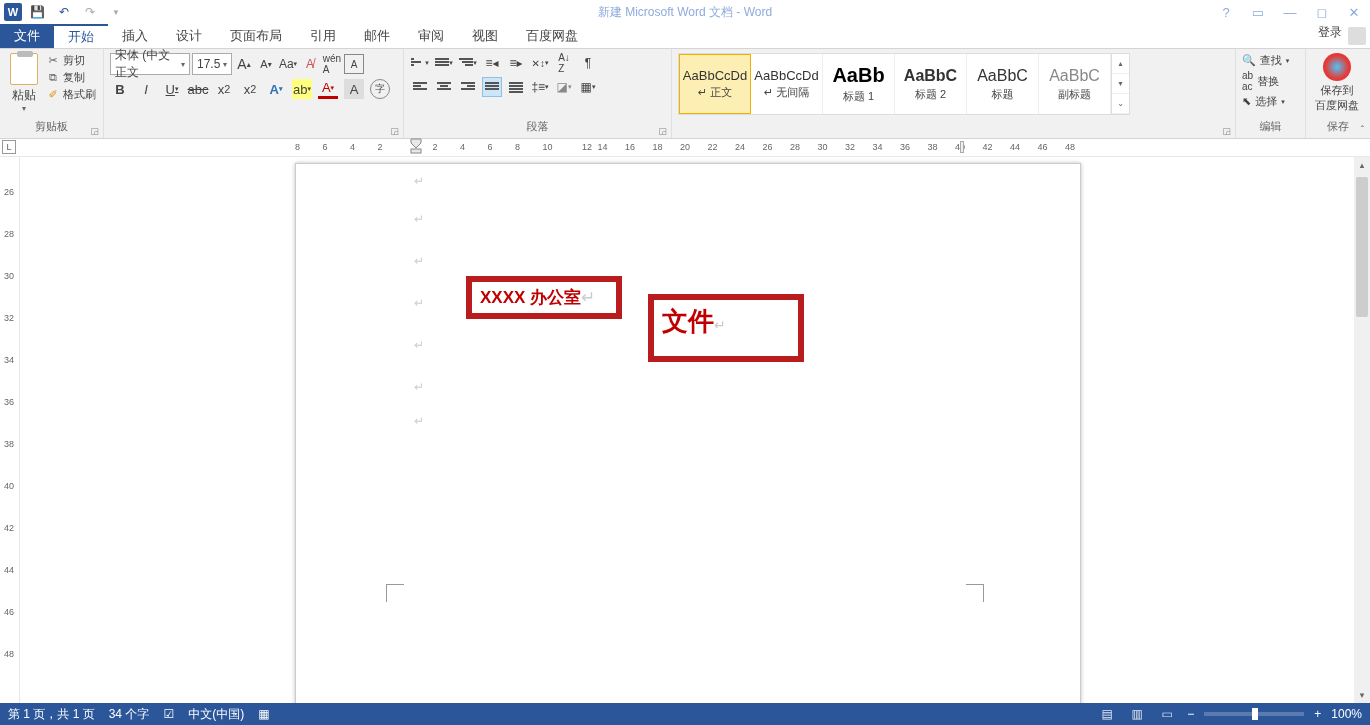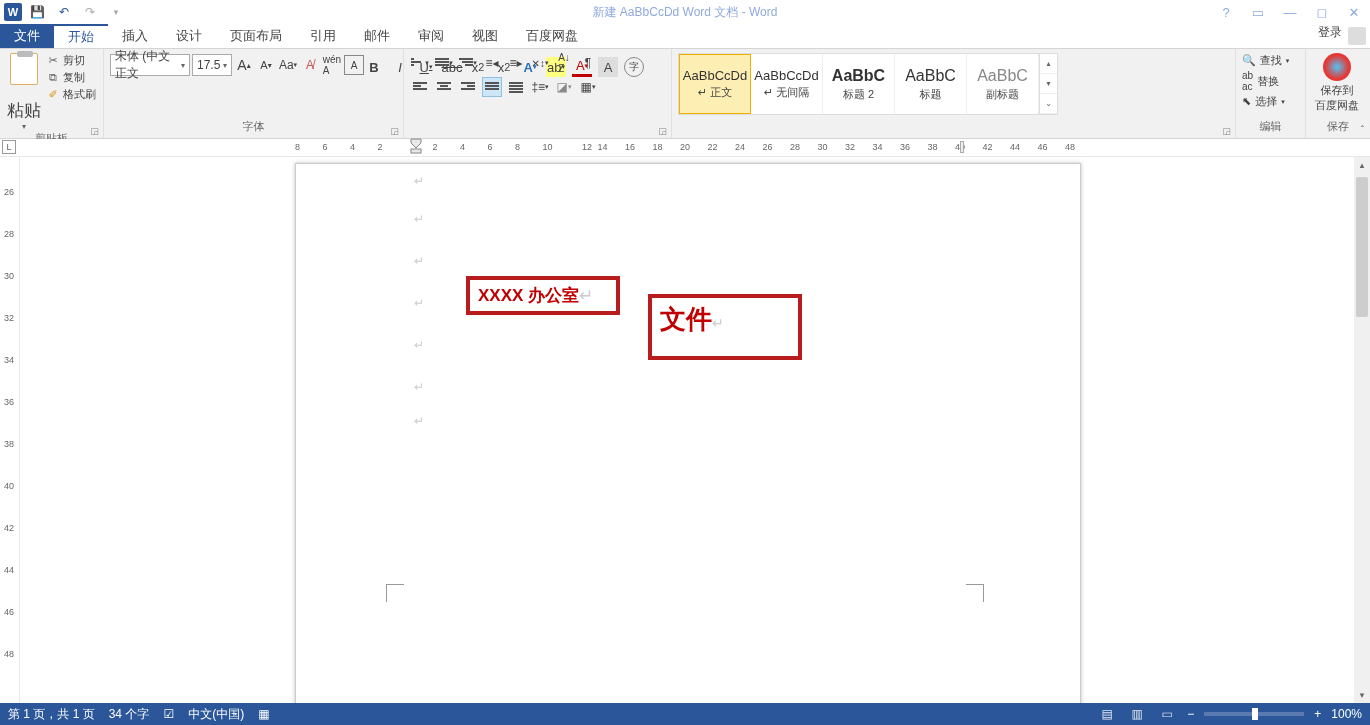--- a/index.html
+++ b/index.html
@@ -27,21 +27,21 @@
 .ribbon { height: 90px; background: #f1f1f1; border-bottom: 1px solid #d4d4d4; display: flex; position: relative; }
 .group { border-right: 1px solid #e0e0e0; display: flex; flex-direction: column; justify-content: space-between; padding: 4px 6px 2px 6px; position: relative; }
 .group-label { text-align: center; font-size: 11px; color: #666; padding-bottom: 2px; }
 .group-body { display: flex; align-items: flex-start; gap: 4px; flex: 1; }
 .launcher { position: absolute; bottom: 2px; right: 4px; font-size: 9px; color: #888; }
 
 
 .paste-big { display: flex; flex-direction: column; align-items: center; width: 36px; }
 .paste-glyph { width: 28px; height: 32px; background: linear-gradient(#fff,#fff); border: 1px solid #e0b060; border-radius: 2px; position: relative; margin-bottom: 2px; }
 .paste-glyph::before { content:""; position:absolute; top:-3px; left:6px; width:16px; height:6px; background:#bbb; border-radius:2px; }
-.paste-lbl { font-size: 17px; color: #444; margin-top: 12px; }
+.paste-lbl { font-size: 12px; color: #444; }
 .clip-col { display: flex; flex-direction: column; gap: 2px; font-size: 11px; color: #444; }
 .clip-row { display: flex; align-items: center; gap: 3px; }
 .clip-row .ic { width: 14px; height: 14px; display:inline-flex; align-items:center; justify-content:center; color:#666; }
 
 
 .font-top { display: flex; gap: 2px; align-items: center; }
 .combo { height: 22px; border: 1px solid #ababab; background: #fff; font-size: 12px; display: flex; align-items: center; padding: 0 4px; }
 .combo.font { width: 80px; }
 .combo.size { width: 40px; }
 .combo .dd { margin-left: auto; font-size: 8px; color: #666; }
@@ -81,21 +81,21 @@
 .ruler-track { position:absolute; left:295px; right:10px; top:0; height:18px; }
 .ruler-tick { position:absolute; top:3px; font-size:9px; color:#666; }
 .ruler-v { width:20px; background:#fff; border-right:1px solid #e8e8e8; position:absolute; left:0; top:0; bottom:0; }
 .rv-tick { position:absolute; left:4px; font-size:9px; color:#666; }
 
 
 .doc-area { position:absolute; top:157px; left:0; right:0; bottom:22px; background:#fff; overflow:hidden; }
 .page { position:absolute; left:295px; top:6px; width:786px; height:600px; background:#fff; box-shadow: 0 0 4px rgba(0,0,0,.25); border:1px solid #ccc; }
 .para-mark { color:#ccc; font-size:12px; position:absolute; }
 .tbl { position:absolute; border-collapse:collapse; }
-.tbl td { border:4px solid #b91c1c; padding:4px 8px; color:#c00000; font-family: "SimSun","宋体",serif; font-weight:bold; }
+.tbl td { border:6px solid #b91c1c; padding:4px 8px; color:#c00000; font-family: "SimSun","宋体",serif; font-weight:bold; }
 .tbl1 td { font-size:17px; }
 .tbl2 td { font-size:26px; text-align:center; }
 .corner-mark { position:absolute; width:18px; height:18px; }
 .corner-mark.tl { border-left:1px solid #999; border-top:1px solid #999; }
 .corner-mark.br { border-right:1px solid #999; border-bottom:1px solid #999; }
 .indent-marker { position:absolute; left:410px; top:-1px; }
 .indent-marker svg { display:block; }
 .margin-marker { position:absolute; top:2px; width:4px; height:12px; background:#eee; border:1px solid #aaa; }
 
 
@@ -118,21 +118,21 @@
 <body>
 
 <div class="titlebar">
   <div class="tb-left">
     <div class="app-icon">W</div>
     <div class="qat-btn">💾</div>
     <div class="qat-btn">↶</div>
     <div class="qat-btn gray">↷</div>
     <div class="qat-btn gray" style="font-size:8px;">▼</div>
   </div>
-  <div class="doc-title">新建 AaBbCcDd Word 文档 - Word</div>
+  <div class="doc-title">新建 Microsoft Word 文档 - Word</div>
   <div class="tb-right">
     <div class="win-btn">?</div>
     <div class="win-btn">▭</div>
     <div class="win-btn">—</div>
     <div class="win-btn">◻</div>
     <div class="win-btn">✕</div>
   </div>
 </div>
 
 <div class="tabs">
@@ -172,21 +172,21 @@
             <span class="ic" style="color:#d98c00;">✐</span>
             <span>格式刷</span>
           </div>
       </div>
     </div>
     <div class="group-label">剪贴板</div>
     <div class="launcher">◲</div>
   </div>
 
   <div class="group" style="width:300px;">
-    <div style="display:flex;flex-direction:row;">
+    <div style="display:flex;flex-direction:column;">
       <div class="font-top">
         <div class="combo font">
             <span>宋体 (中文正文</span>
             <span class="dd">▾</span>
           </div>
         <div class="combo size">
             <span>17.5</span>
             <span class="dd">▾</span>
           </div>
         <div class="btn" style="font-size:14px;">A<sup style="font-size:8px;">▴</sup></div>
@@ -203,21 +203,20 @@
         <div class="btn" style="text-decoration:line-through;">abc</div>
         <div class="btn">x<sub>2</sub></div>
         <div class="btn">x<sup>2</sup></div>
         <div class="btn" style="color:#2e74b5;font-weight:bold;">A<span style="font-size:7px;">▾</span></div>
         <div class="btn" style="background:#ffff80;">ab<span style="font-size:7px;">▾</span></div>
         <div class="btn" style="color:#c00000;border-bottom:3px solid #c00000;">A<span style="font-size:7px;">▾</span></div>
         <div class="btn" style="background:#ddd;">A</div>
         <div class="btn" style="border:1px solid #888;border-radius:50%;font-size:10px;">字</div>
       </div>
     </div>
-    <div class="group-label">字体</div>
     <div class="launcher">◲</div>
   </div>
 
   <div class="group" style="width:268px;">
     <div style="display:flex;flex-direction:column;">
       <div class="para-top">
         <div class="btn">
             <span class="svg-lines">
               <span style="width:3px;"></span>
               <span style="width:10px;"></span>
@@ -282,33 +281,38 @@
               <span></span>
               <span></span>
               <span></span>
             </span>
           </div>
         <div class="btn">‡≡<span style="font-size:7px;">▾</span></div>
         <div class="btn" style="color:#888;">◪<span style="font-size:7px;">▾</span></div>
         <div class="btn">▦<span style="font-size:7px;">▾</span></div>
       </div>
     </div>
+    <div class="group-label">段落</div>
     <div class="launcher">◲</div>
   </div>
 
   <div class="group styles-group">
     <div class="group-body">
       <div class="gallery">
         <div class="style-item active">
           <div class="style-sample">AaBbCcDd</div>
           <div class="style-name"><span>↵</span> <span>正文</span></div>
         </div>
         <div class="style-item">
           <div class="style-sample">AaBbCcDd</div>
           <div class="style-name"><span>↵</span> <span>无间隔</span></div>
+        </div>
+        <div class="style-item">
+          <div class="style-sample big">AaBb</div>
+          <div class="style-name">标题 1</div>
         </div>
         <div class="style-item">
           <div class="style-sample" style="font-size:16px;font-weight:bold;">AaBbC</div>
           <div class="style-name">标题 2</div>
         </div>
         <div class="style-item">
           <div class="style-sample" style="font-size:16px;">AaBbC</div>
           <div class="style-name">标题</div>
         </div>
         <div class="style-item">

